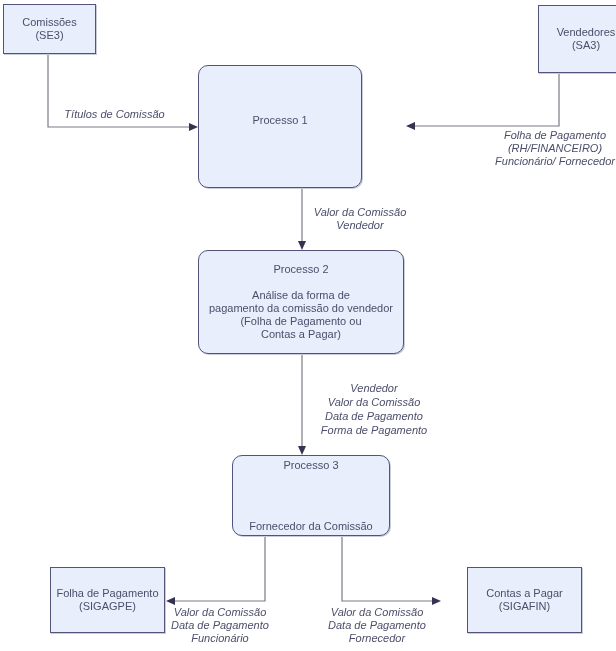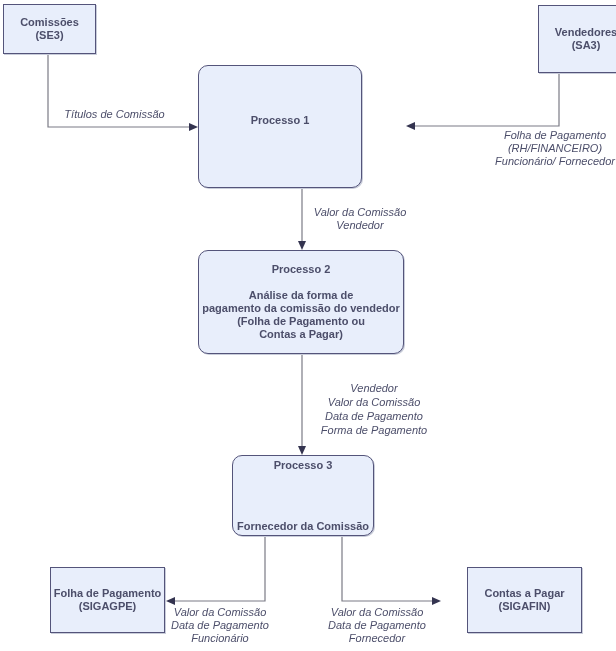--- a/index.html
+++ b/index.html
@@ -39,37 +39,36 @@
     position: absolute;
     box-sizing: border-box;
     background: #e8eefb;
     border: 1px solid #54547a;
     display: flex;
     flex-direction: column;
     align-items: center;
     justify-content: center;
     text-align: center;
     box-shadow: 1px 1px 0 #c9cdda;
-    font-weight: bold;
   }
   .node.round { border-radius: 10px; }
   .node-label, .node-body { white-space: pre-line; }
   .node-title { margin-bottom: 13px; }
   .edge-label {
     position: absolute;
     text-align: center;
     white-space: pre-line;
     font-style: italic;
   }
   
   .n-comissoes  { left: 3px;   top: 4px;   width: 93px;  height: 50px; }
   .n-vendedores { left: 538px; top: 5px;   width: 96px;  height: 68px; }
   .n-processo1  { left: 198px; top: 65px;  width: 164px; height: 123px; }
   .n-processo2  { left: 198px; top: 250px; width: 206px; height: 104px; }
-  .n-processo3  { left: 232px; top: 455px; width: 142px; height: 81px; gap: 35px; }
+  .n-processo3  { left: 232px; top: 455px; width: 158px; height: 81px; gap: 35px; }
   .n-folha      { left: 50px;  top: 567px; width: 115px; height: 66px; }
   .n-contas     { left: 442px; top: 567px; width: 115px; height: 66px; margin-left: 25px; }
   
   .l-titulos      { left: 57px;  top: 108px; width: 115px; }
   .l-folha-rh     { left: 492px; top: 129px; width: 126px; }
   .l-valor-vend   { left: 310px; top: 206px; width: 100px; }
   .l-dados-pag    { left: 318px; top: 381px; width: 112px; line-height: 14px; }
   .l-valor-func   { left: 165px; top: 606px; width: 110px; }
   .l-valor-forn   { left: 322px; top: 606px; width: 110px; }
 </style>

